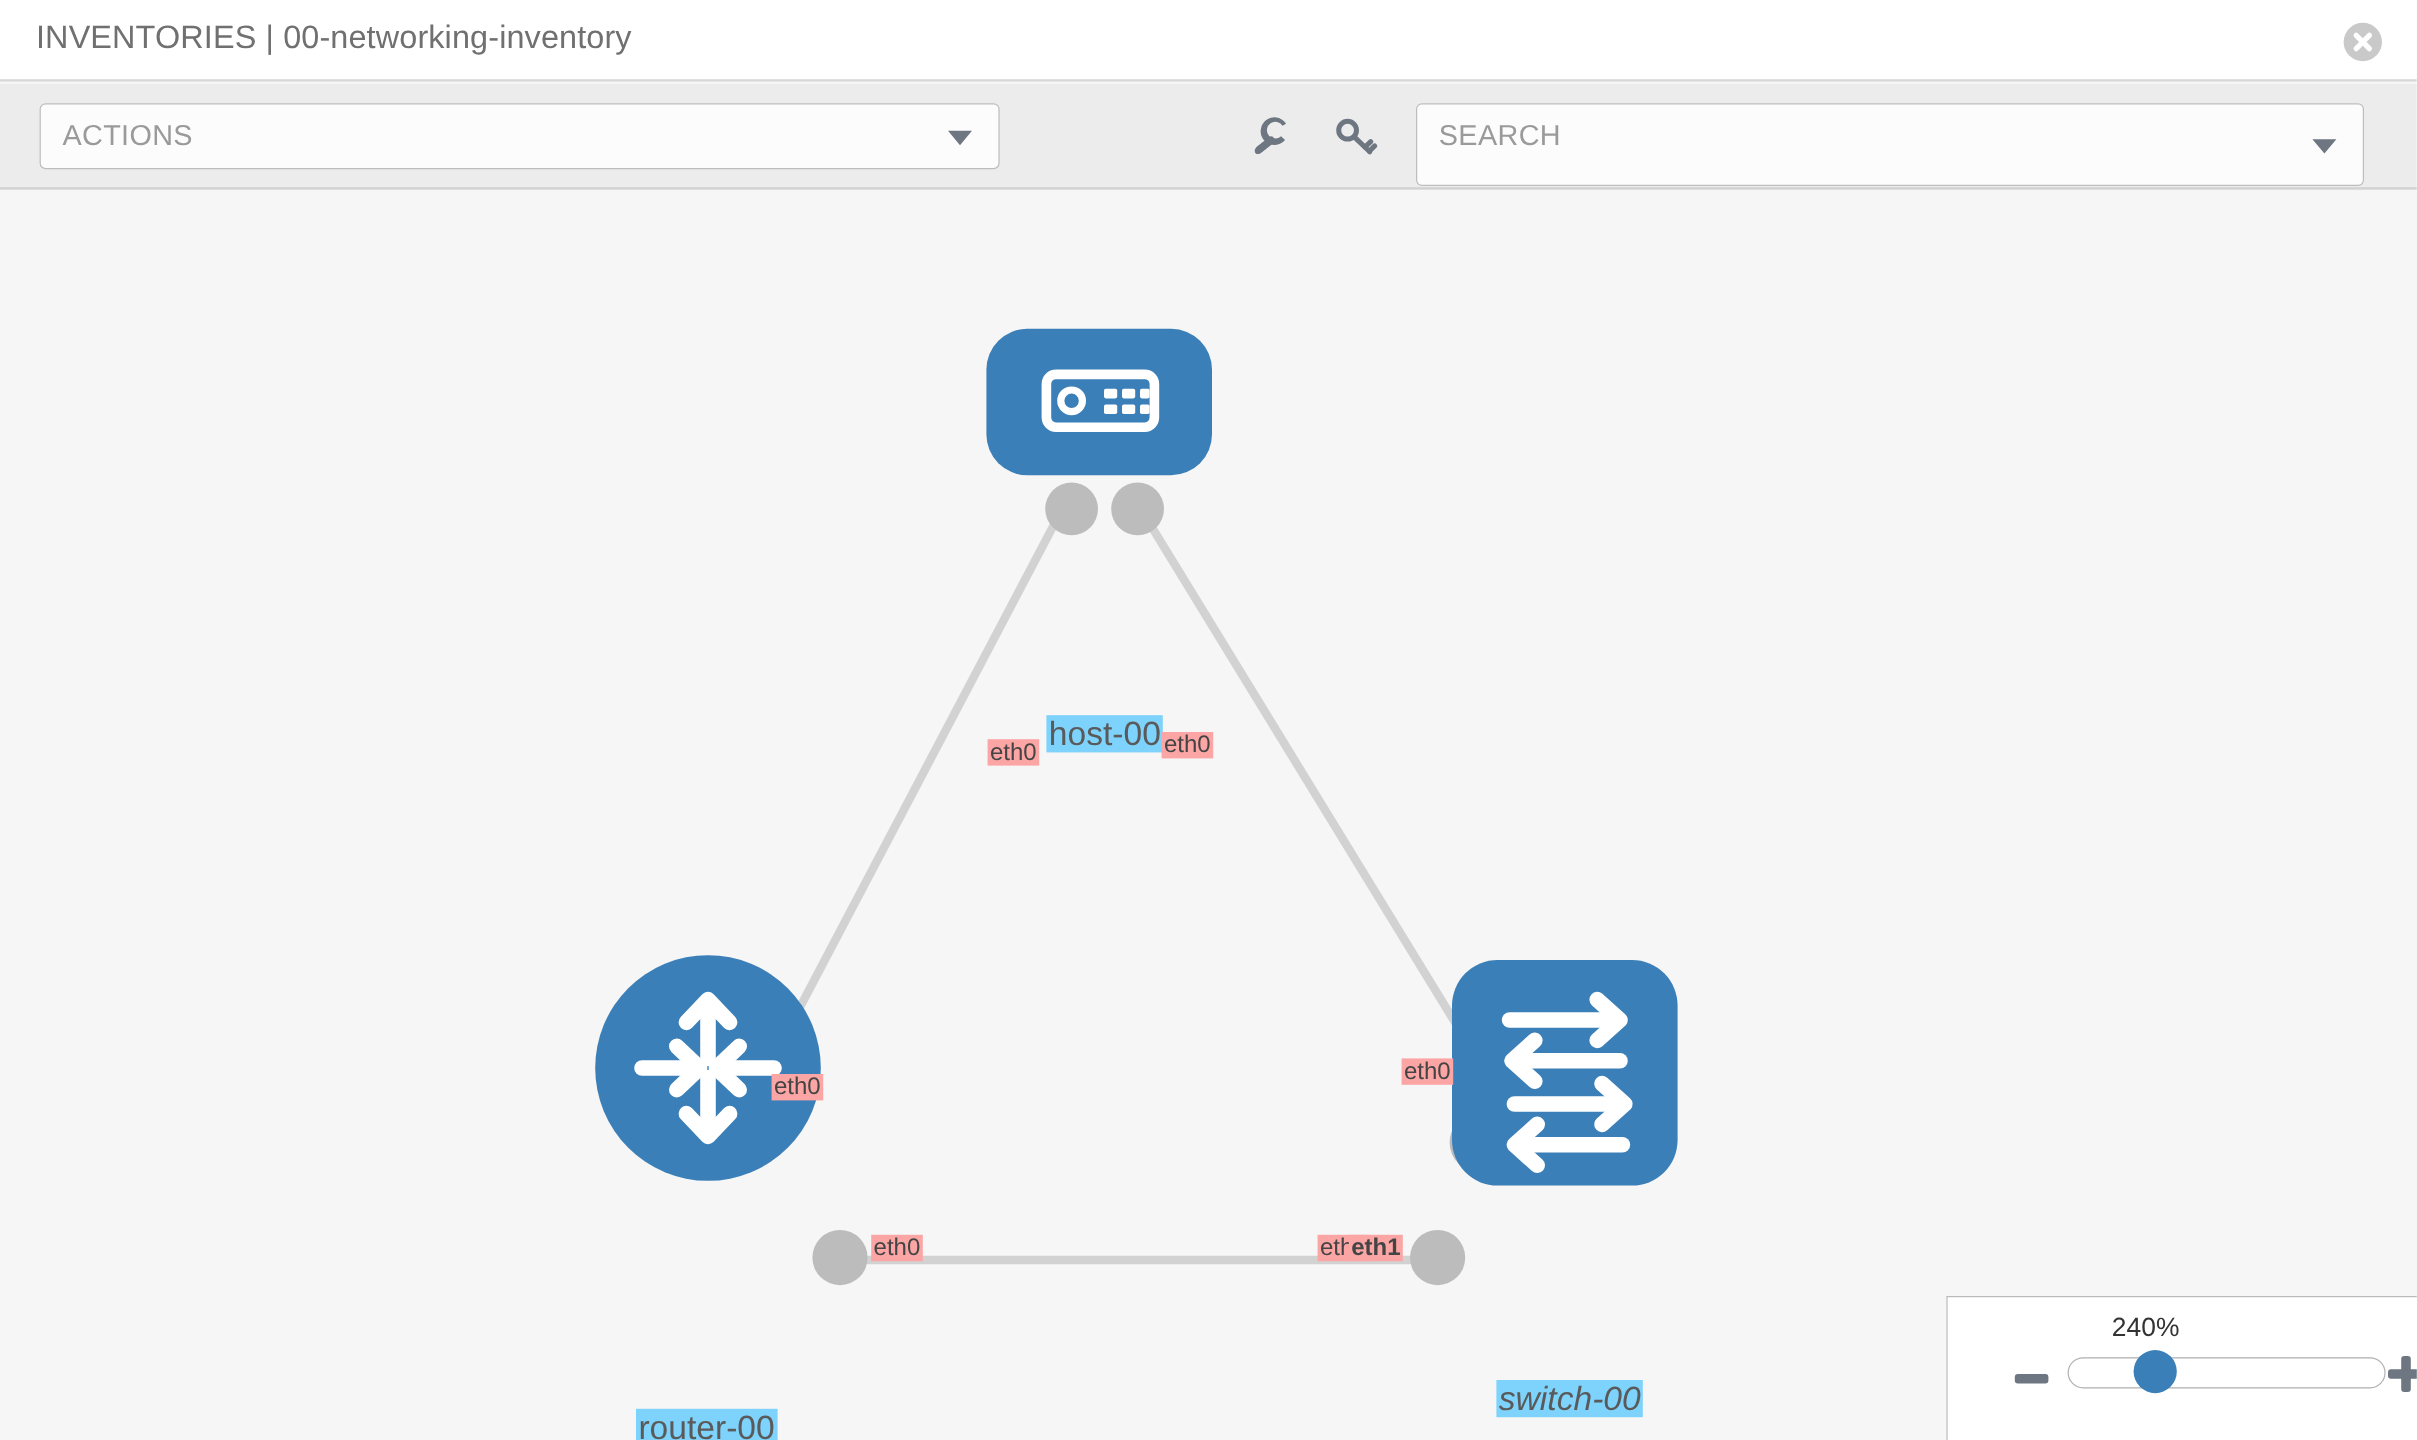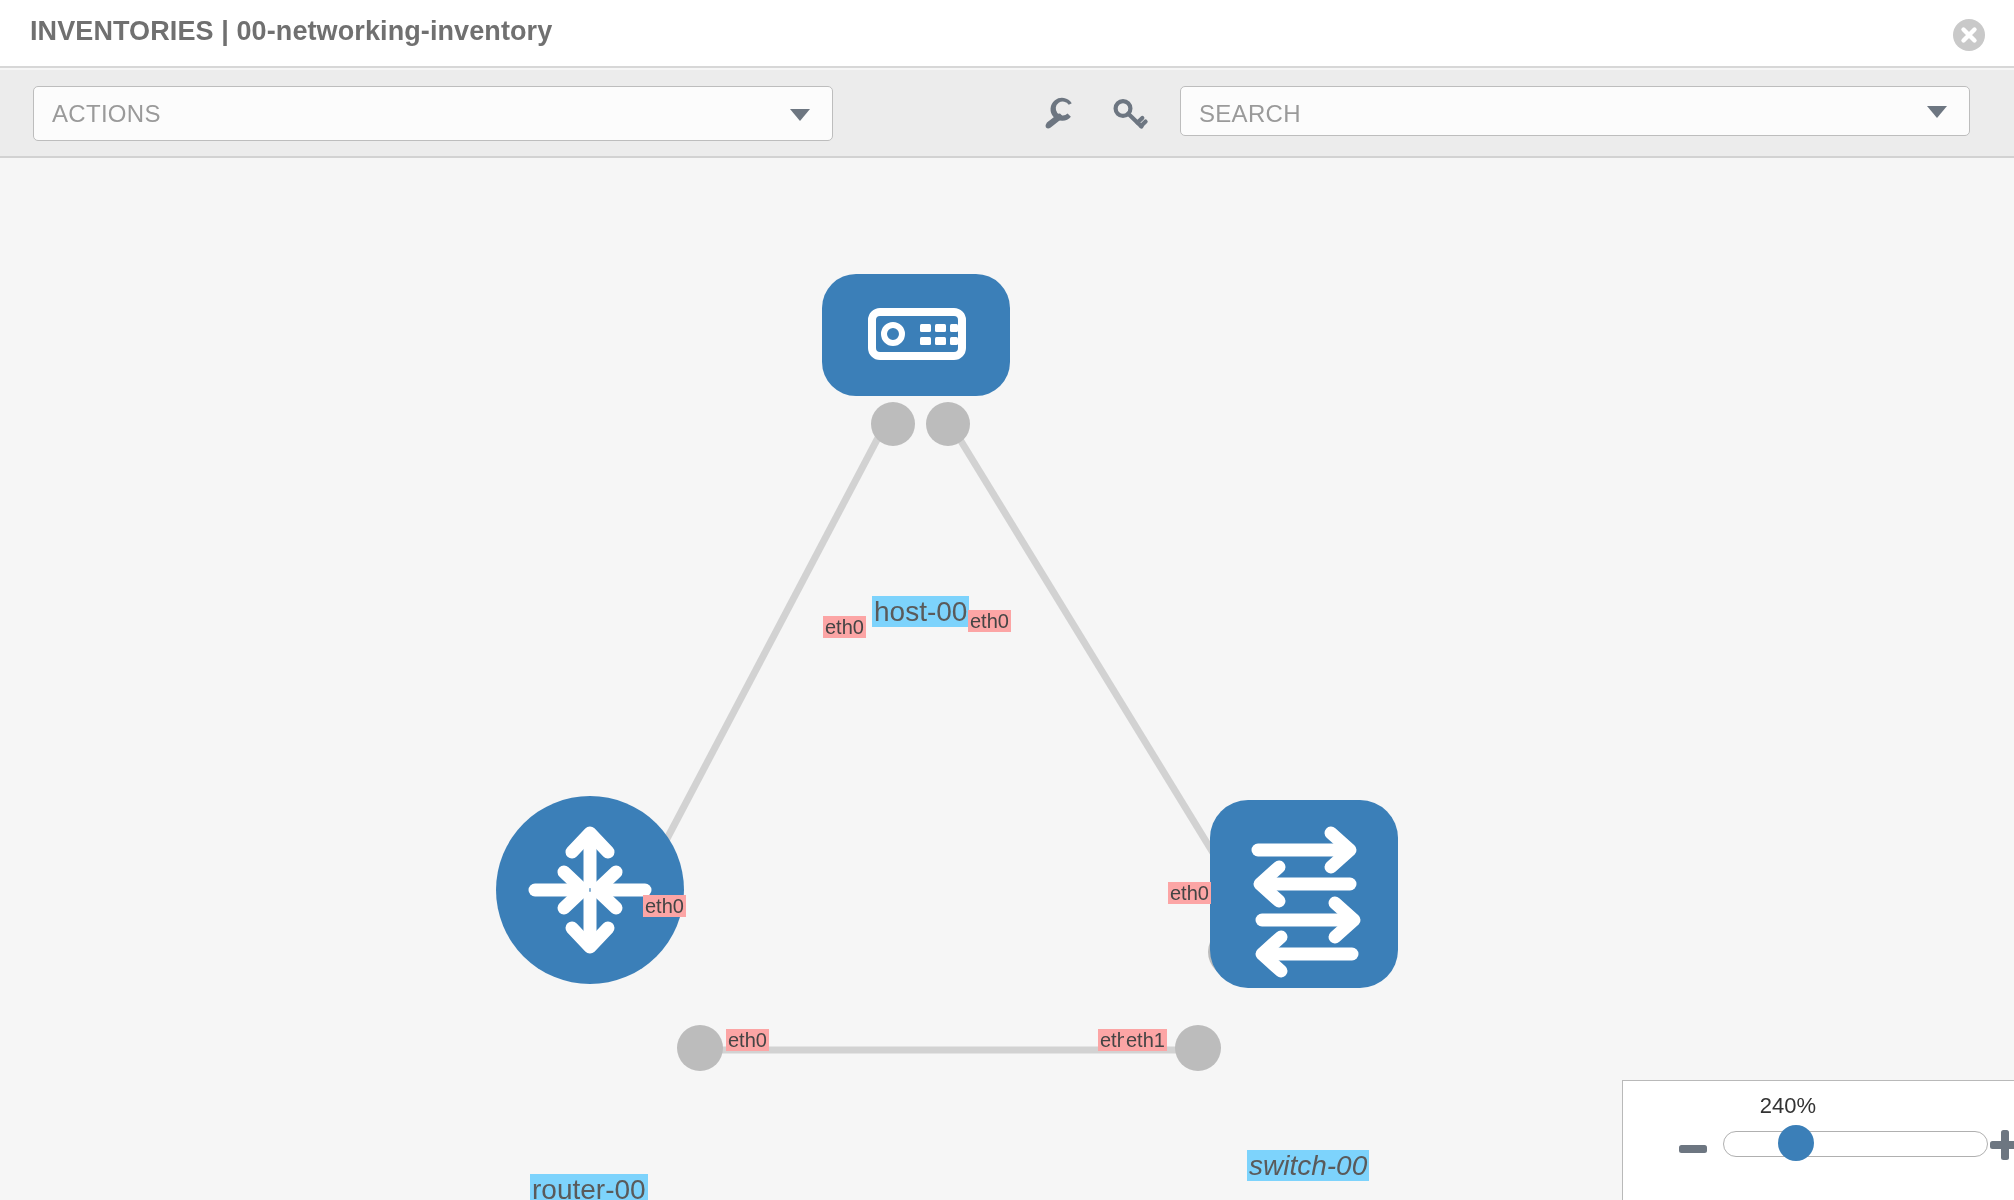--- a/index.html
+++ b/index.html
@@ -23,21 +23,21 @@
     position: absolute;
     top: 0; left: 0;
     width: 2014px; height: 68px;
     background: #ffffff;
     border-bottom: 2px solid #d7d7d7;
   }
   .header-title {
     position: absolute;
     left: 30px; top: 16px;
     font-size: 27px;
-    font-weight: bold;
+    font-weight: normal;
     color: #707070;
     letter-spacing: 0.1px;
     white-space: nowrap;
   }
   .close-btn {
     position: absolute;
     right: 28px; top: 18px;
     width: 34px; height: 34px;
     cursor: pointer;
   }
@@ -79,21 +79,21 @@
     top: 22px;
     width: 44px; height: 44px;
     cursor: pointer;
   }
   #wrench-ico { left: 1038px; }
   #key-ico    { left: 1108px; }
 
   .search-box {
     position: absolute;
     left: 1180px; top: 16px;
-    width: 790px; height: 50px;
+    width: 790px; height: 69px;
     background: #fcfcfc;
     border: 1px solid #bdbdbd;
     border-radius: 5px;
   }
   .search-box .sel-label {
     position: absolute;
     left: 18px; top: 13px;
     font-size: 24px;
     color: #9a9a9a;
     letter-spacing: 0.3px;
@@ -304,21 +304,21 @@
     <div class="iface-label" style="left:968px; top:450px;">eth0</div>
 
     <div class="iface-label" style="left:643px; top:735px;">eth0</div>
 
     <div class="iface-label" style="left:1168px; top:722px;">eth0</div>
 
     <div class="iface-label" style="left:726px; top:869px;">eth0</div>
 
     <div class="iface-label" style="left:1098px; top:869px;">eth0</div>
 
-    <div class="iface-label" style="left:1124px; top:869px;">eth1</div>
+    <div class="iface-label" style="left:1124px; top:869px;font-weight:bold;">eth1</div>
   </div>
 
   <div class="zoom-panel">
     <div class="zoom-pct">240%</div>
 
     <div class="zoom-minus">
       <svg width="30" height="26" viewBox="0 0 30 26">
         <rect x="1" y="9" width="28" height="8" rx="2.5" fill="#6d7681"></rect>
       </svg>
     </div>

